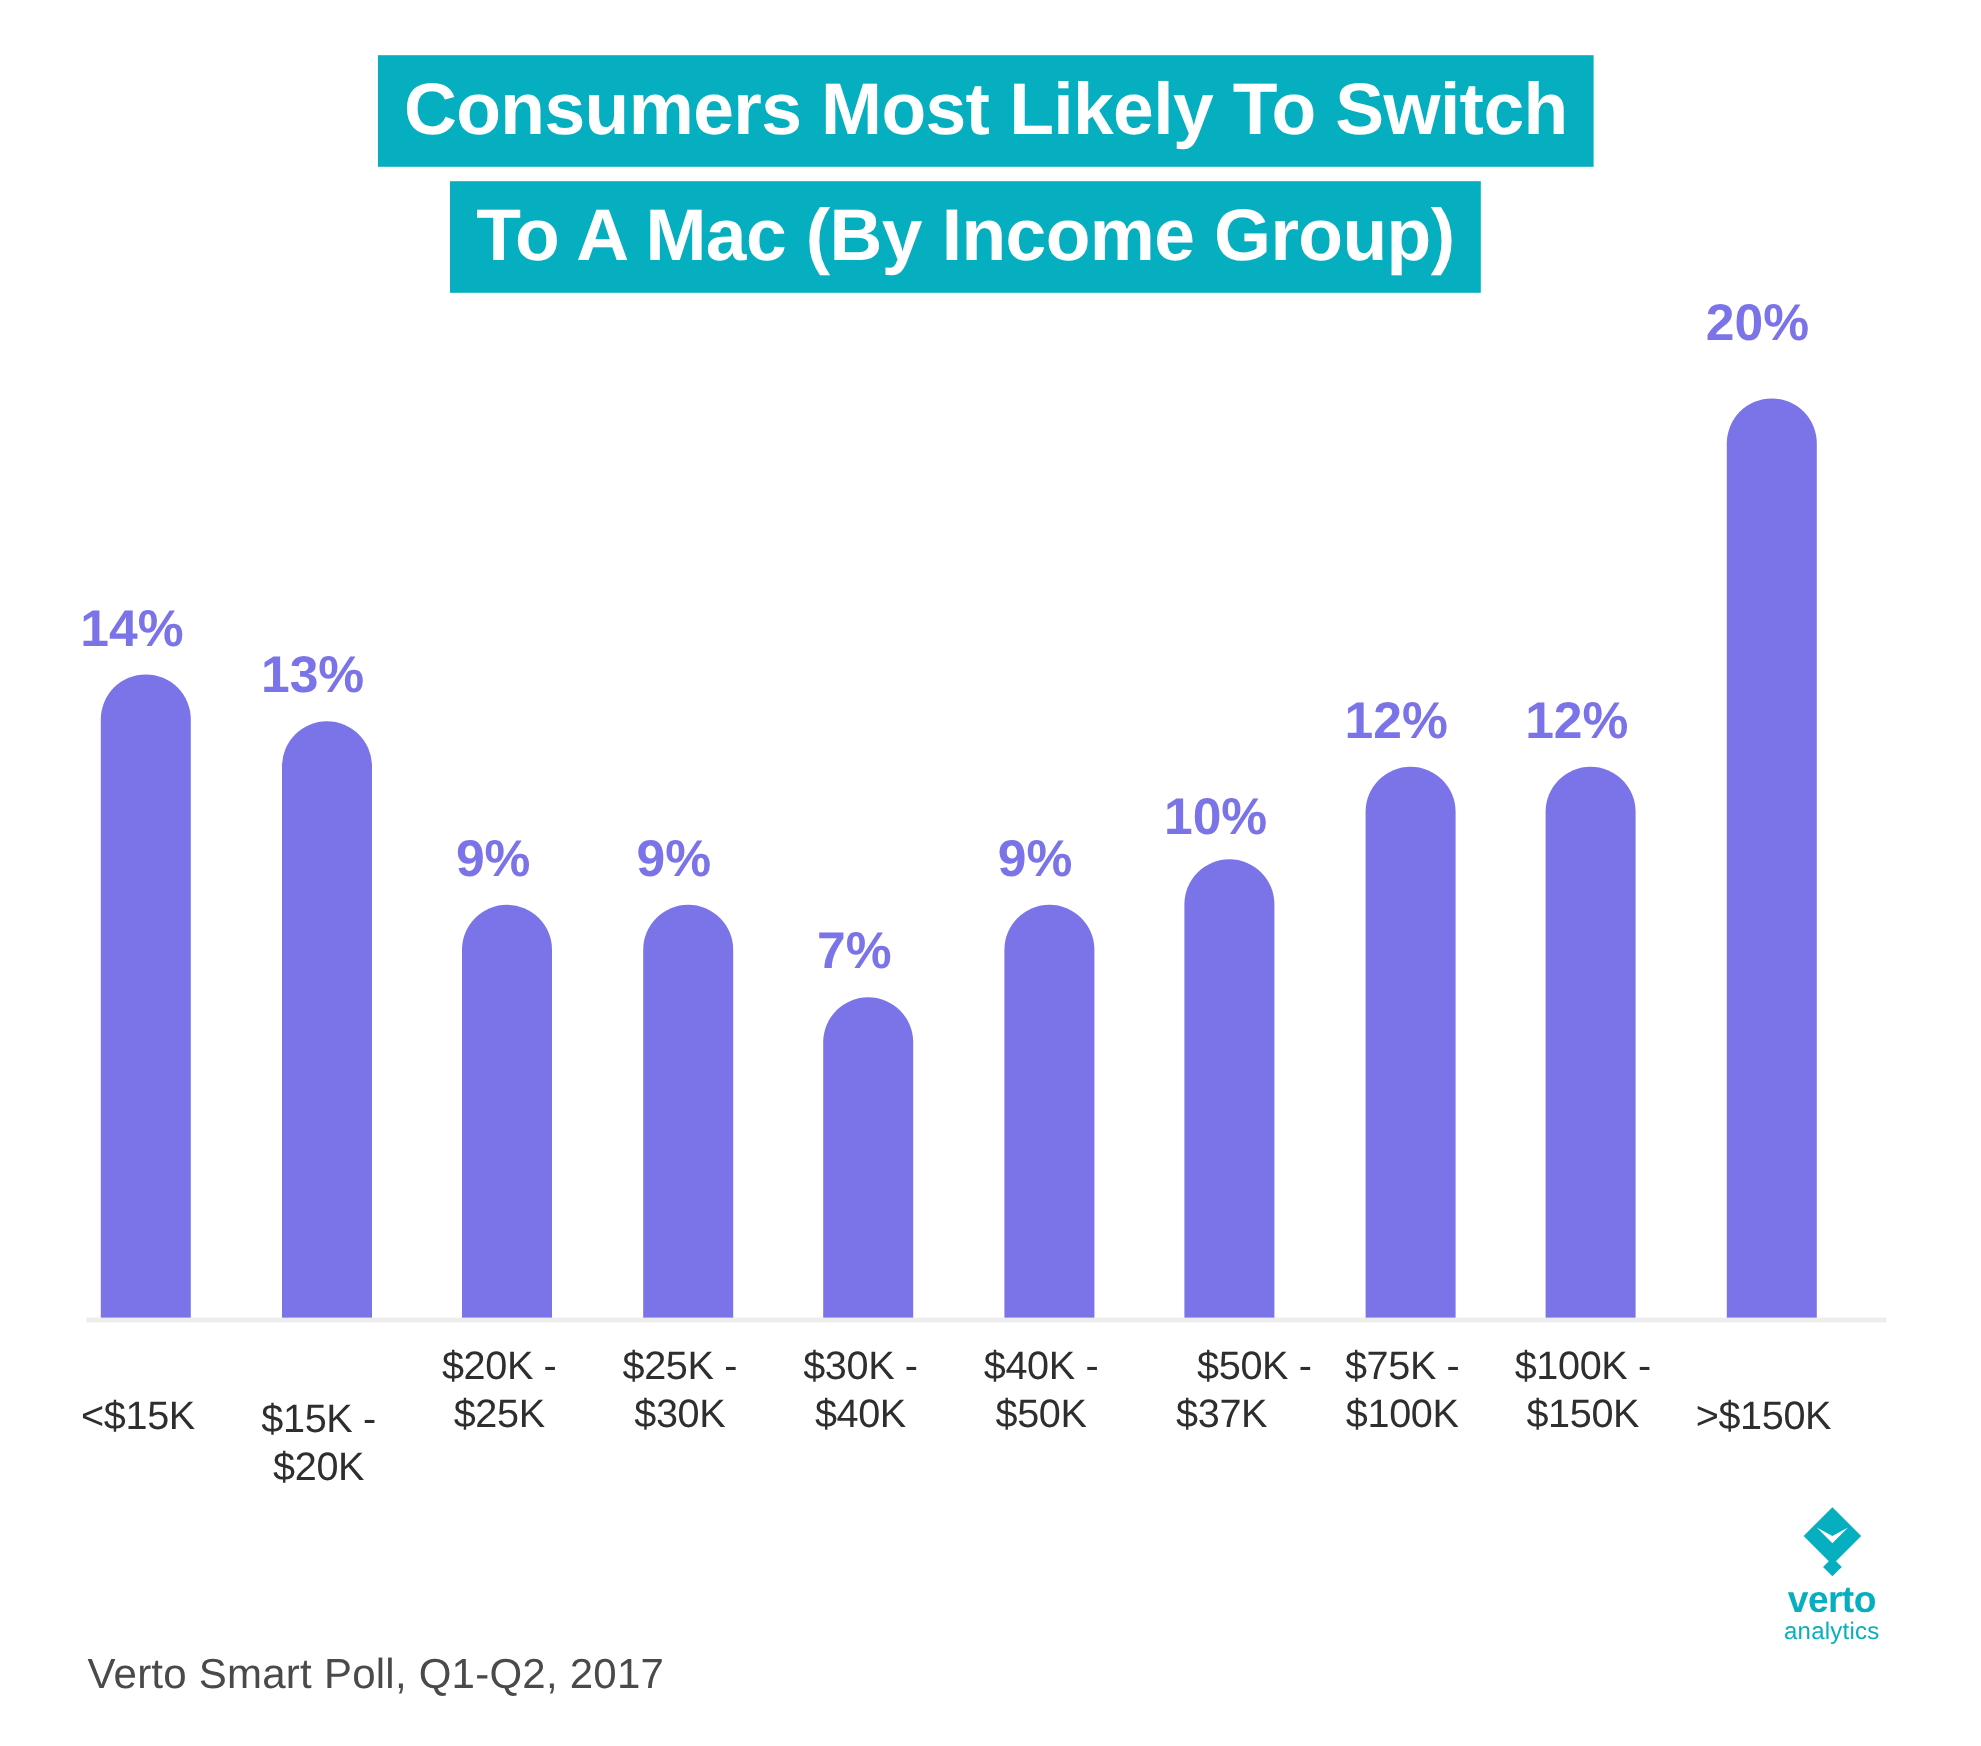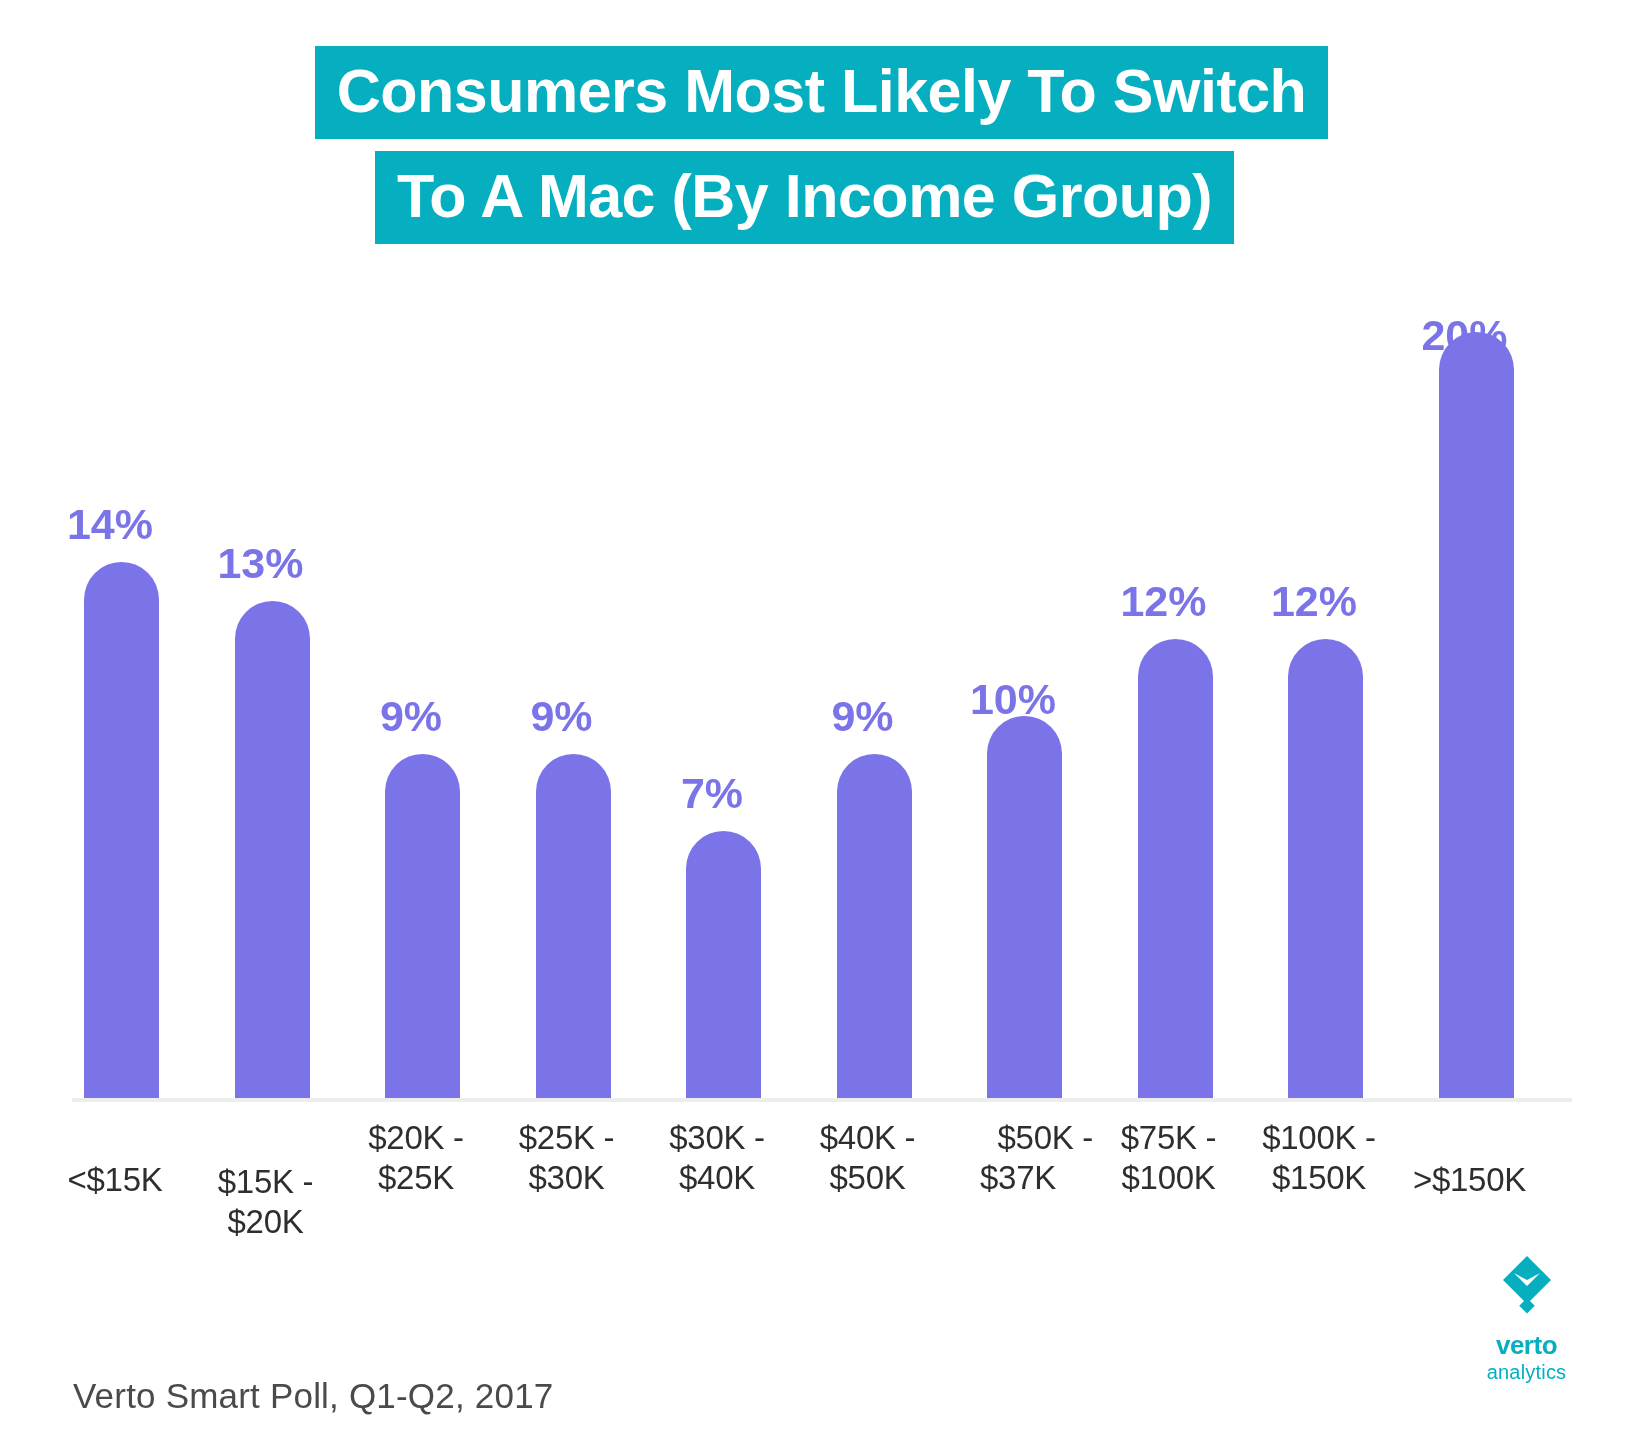--- a/index.html
+++ b/index.html
@@ -129,24 +129,24 @@
     right: 62px;
     top: 1253px;
     width: 125px;
     text-align: center;
   }
   #logo svg { display: block; margin: 0 auto; }
   .logo-word {
     color: #06AFBF;
     font-family: "Liberation Sans", sans-serif;
     font-weight: bold;
-    font-size: 26px;
+    font-size: 31px;
     line-height: 32px;
     letter-spacing: -0.5px;
-    margin-top: 14px;
+    margin-top: 2px;
   }
   .logo-sub {
     color: #06AFBF;
     font-family: "Liberation Sans", sans-serif;
     font-weight: normal;
     font-size: 20px;
     line-height: 22px;
     letter-spacing: 0.2px;
   }
 </style>
@@ -180,33 +180,33 @@
       <div class="bar-slot" style="left: 602px;">
         <div class="bar" title="$30K - $40K: 7%" style="height: 268.864px; background: rgb(123, 116, 232);"></div>
         <div class="bar-value" style="bottom: 284.864px; color: rgb(123, 116, 232);">7%</div>
       </div>
       <div class="bar-slot" style="left: 752.5px;">
         <div class="bar" title="$40K - $50K: 9%" style="height: 345.682px; background: rgb(123, 116, 232);"></div>
         <div class="bar-value" style="bottom: 361.682px; color: rgb(123, 116, 232);">9%</div>
       </div>
       <div class="bar-slot" style="left: 903px;">
         <div class="bar" title="$50K - $75K: 10%" style="height: 384.091px; background: rgb(123, 116, 232);"></div>
-        <div class="bar-value" style="bottom: 379px; color: rgb(123, 116, 232);">10%</div>
+        <div class="bar-value" style="bottom: 397px; color: rgb(123, 116, 232);">10%</div>
       </div>
       <div class="bar-slot" style="left: 1053.5px;">
         <div class="bar" title="$75K - $100K: 12%" style="height: 460.909px; background: rgb(123, 116, 232);"></div>
         <div class="bar-value" style="bottom: 476.909px; color: rgb(123, 116, 232);">12%</div>
       </div>
       <div class="bar-slot" style="left: 1204px;">
         <div class="bar" title="$100K - $150K: 12%" style="height: 460.909px; background: rgb(123, 116, 232);"></div>
         <div class="bar-value" style="bottom: 476.909px; color: rgb(123, 116, 232);">12%</div>
       </div>
       <div class="bar-slot" style="left: 1354.5px;">
         <div class="bar" title="&gt;$150K: 20%" style="height: 768.182px; background: rgb(123, 116, 232);"></div>
-        <div class="bar-value" style="bottom: 743px; color: rgb(123, 116, 232);">20%</div>
+        <div class="bar-value" style="bottom: 809px; color: rgb(123, 116, 232);">20%</div>
       </div>
     </div>
 
   <div id="baseline"></div>
 
   <div id="xlabels">
       <div class="xlabel single" style="left: -16px;">
         <span style="display: block;">&lt;$15K</span>
       </div>
       <div class="xlabel" style="left: 134.5px; margin-top: 44px;">

